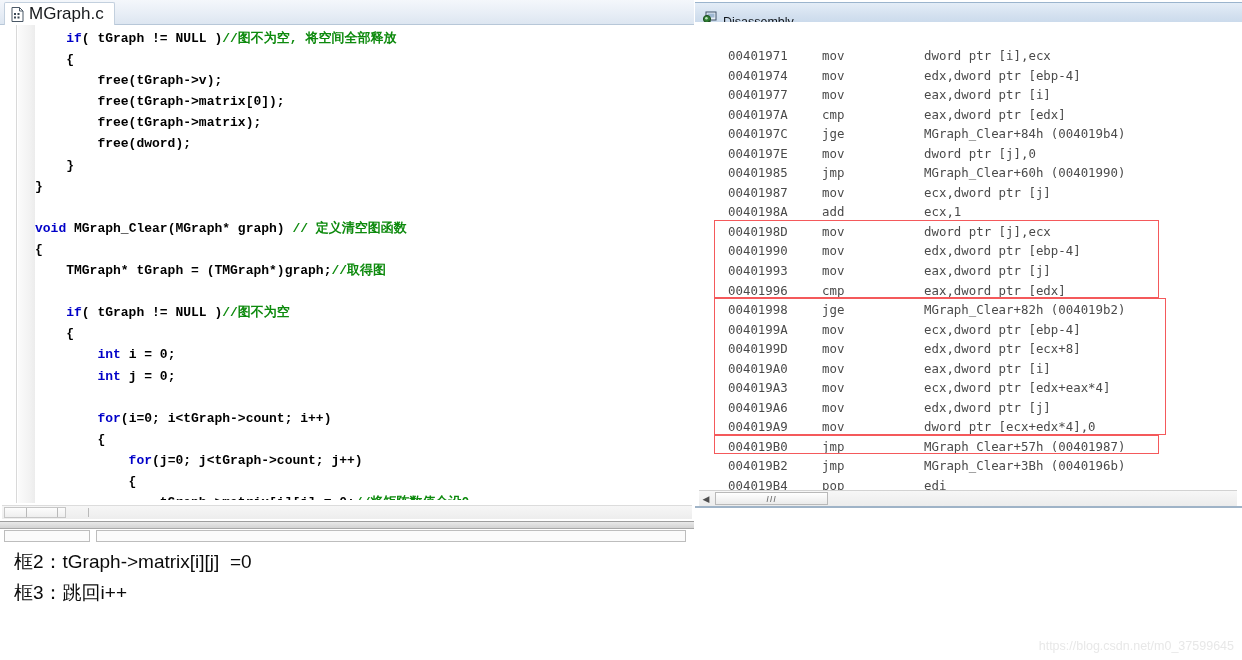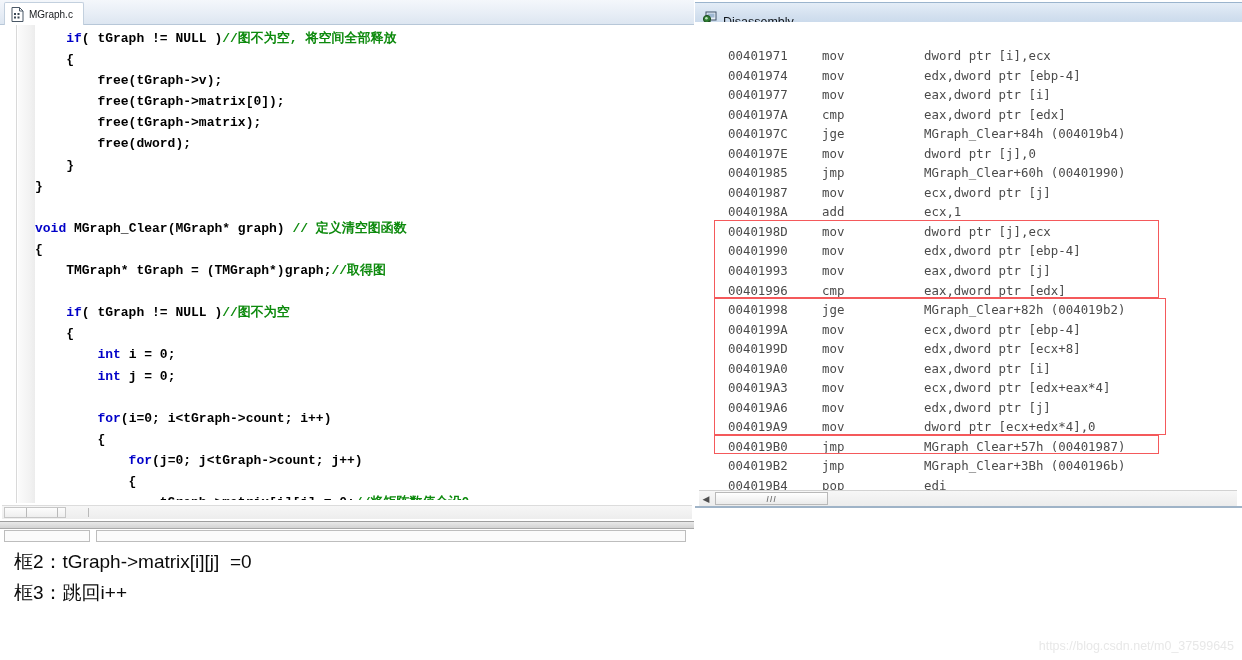--- a/index.html
+++ b/index.html
@@ -23,21 +23,21 @@
     border-bottom: 1px solid #b7c7d8;
   }
   #editor-tab {
     position: absolute; left: 4px; top: 2px; height: 23px;
     display: flex; align-items: center; gap: 5px;
     padding: 0 10px 0 6px;
     background: #ffffff;
     border: 1px solid #c3d0de; border-bottom: none;
     border-radius: 2px 2px 0 0;
   }
-  .tab-label { font-size: 10px; color: #16191c; white-space: nowrap; }
+  .tab-label { font-size: 17px; color: #16191c; white-space: nowrap; }
   .file-icon { width: 13px; height: 15px; display: block; }
 
   #gutter {
     position: absolute; left: 18px; top: 25px; width: 17px; height: 478px;
     background: linear-gradient(to right, #fbfbfb, #f2f2f2 70%, #ececec);
   }
   #editor-leftedge {
     position: absolute; left: 0; top: 25px; width: 18px; height: 478px;
     background: #ffffff;
   }

